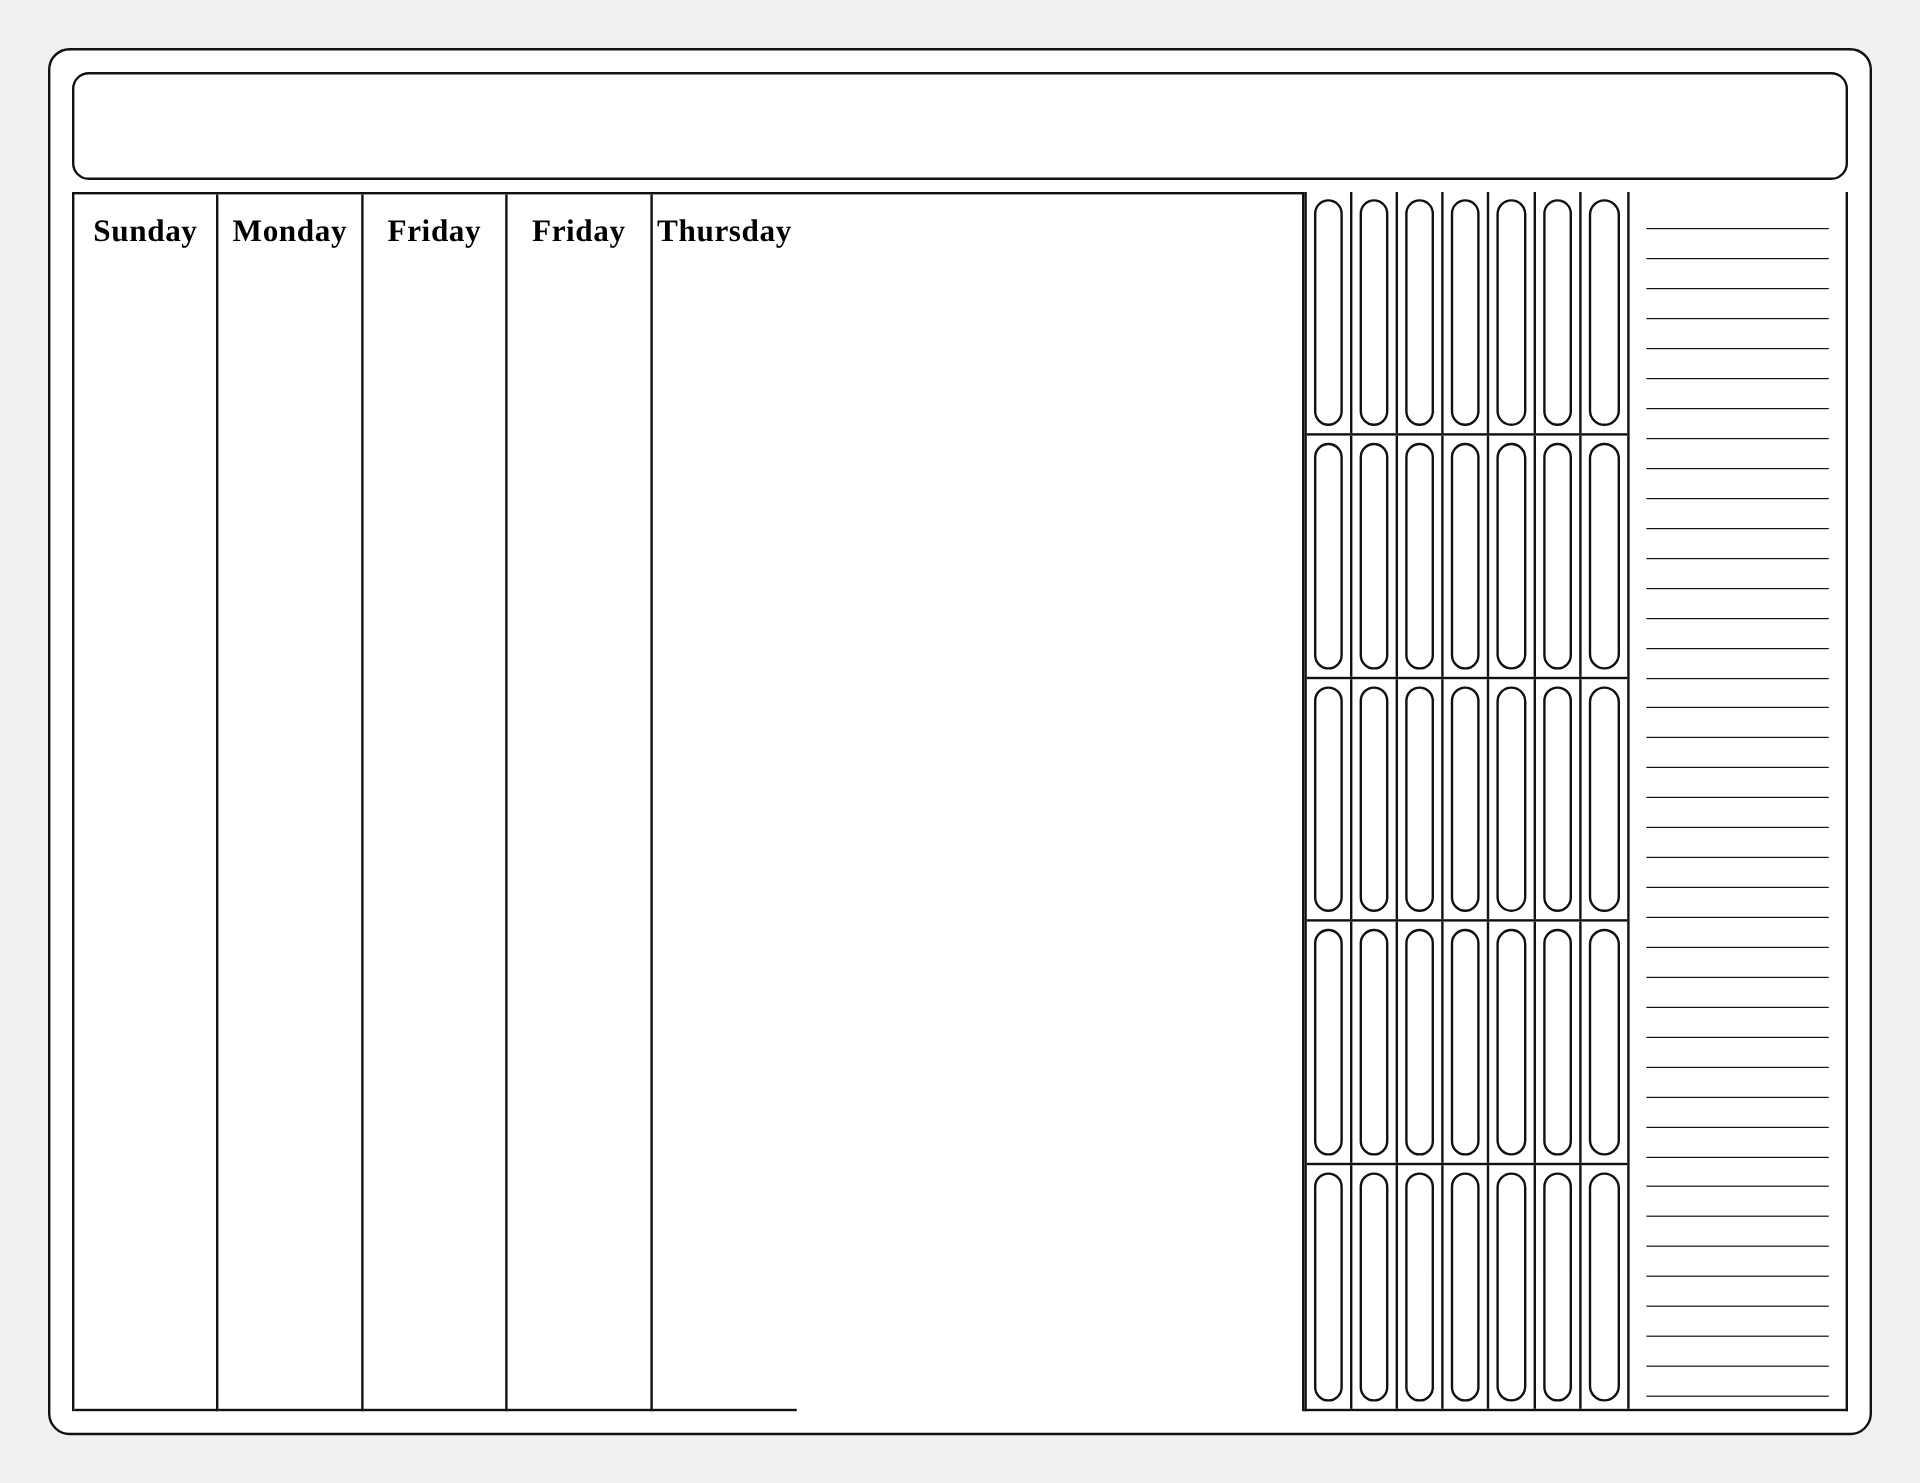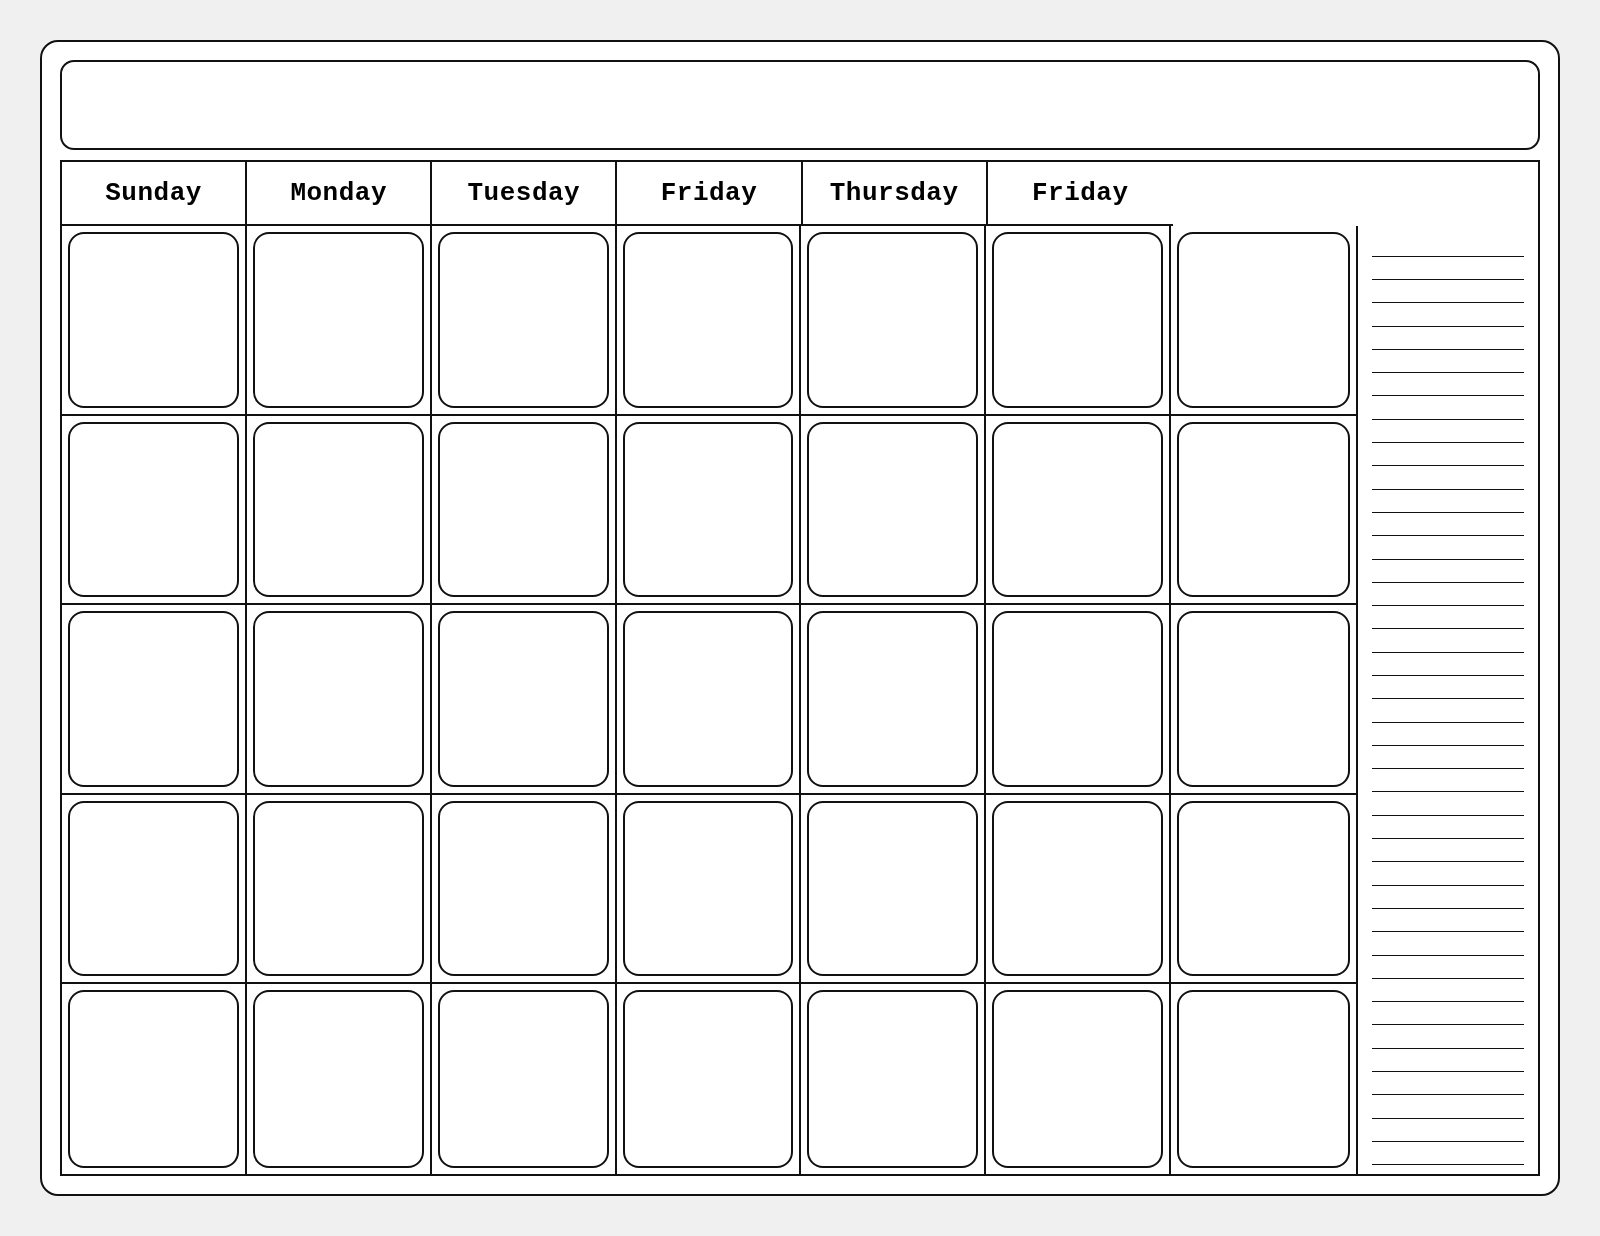--- a/index.html
+++ b/index.html
@@ -32,23 +32,22 @@
     .title-bar {
       border: 2.5px solid #111;
       border-radius: 14px;
       height: 90px;
       flex-shrink: 0;
     }
 
     .calendar-grid {
       flex: 1;
       display: flex;
-      flex-direction: column;
+      flex-direction: row;
       gap: 0;
-      font-family: Liberation Mono, monospace;
     }
 
     .header-row {
       display: grid;
       grid-template-columns: repeat(7, 1fr) 180px;
       border-left: 2px solid #111;
       border-top: 2px solid #111;
       border-right: 2px solid #111;
     }
 
@@ -129,24 +128,23 @@
 </head>
 <body>
 
 <div class="calendar-page">
   <div class="title-bar"></div>
 
   <div class="calendar-grid">
     <div class="header-row">
       <div class="header-cell">Sunday</div>
       <div class="header-cell">Monday</div>
-      <div class="header-cell">Tuesday</div>
+      <div class="header-cell">Friday</div>
       <div class="header-cell">Friday</div>
       <div class="header-cell">Thursday</div>
-      <div class="header-cell">Friday</div>
     </div>
 
     <div class="body-area">
       <div class="weeks-area">
 
         <div class="week-row">
           <div class="day-cell">
               <div class="day-cell-inner"></div>
             </div>
           <div class="day-cell">

